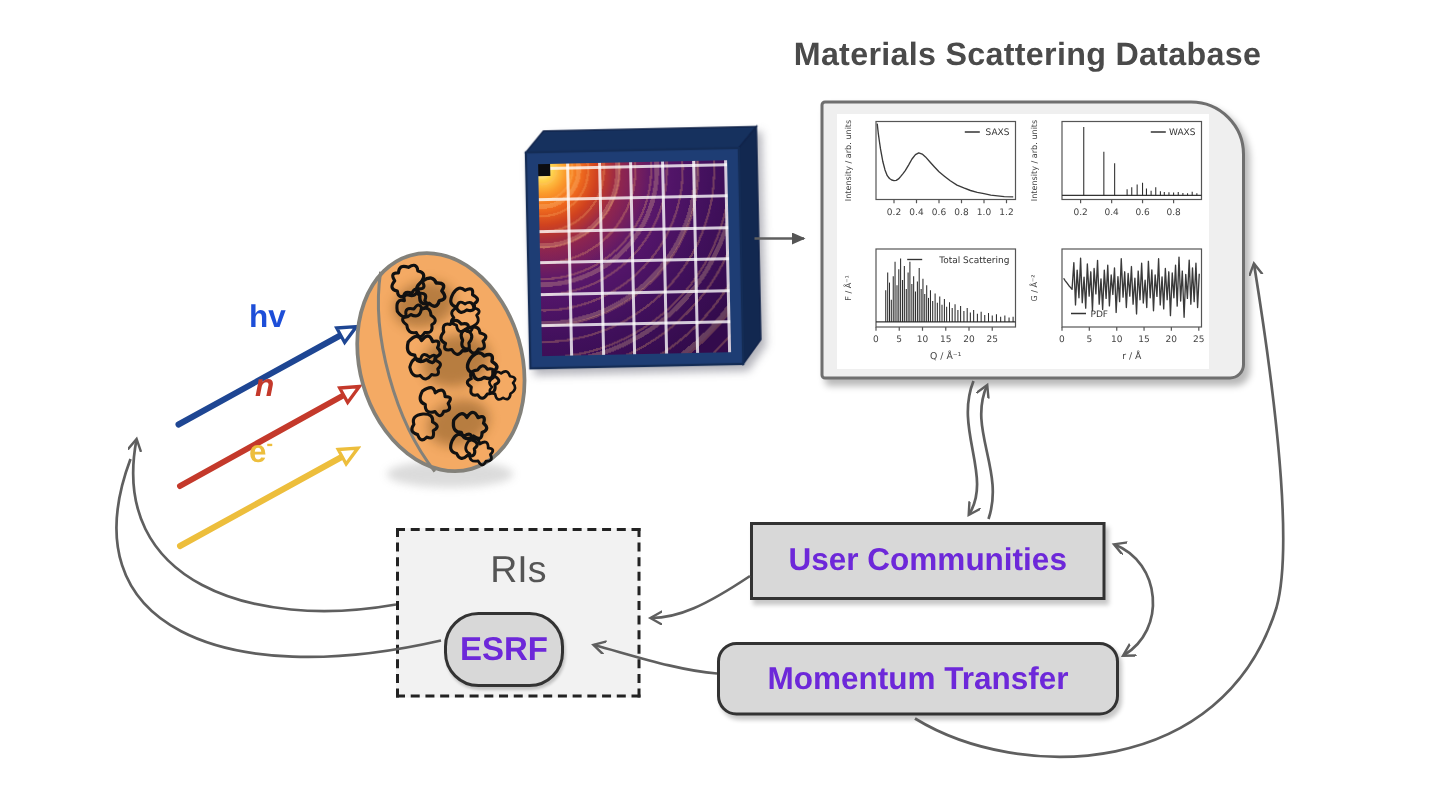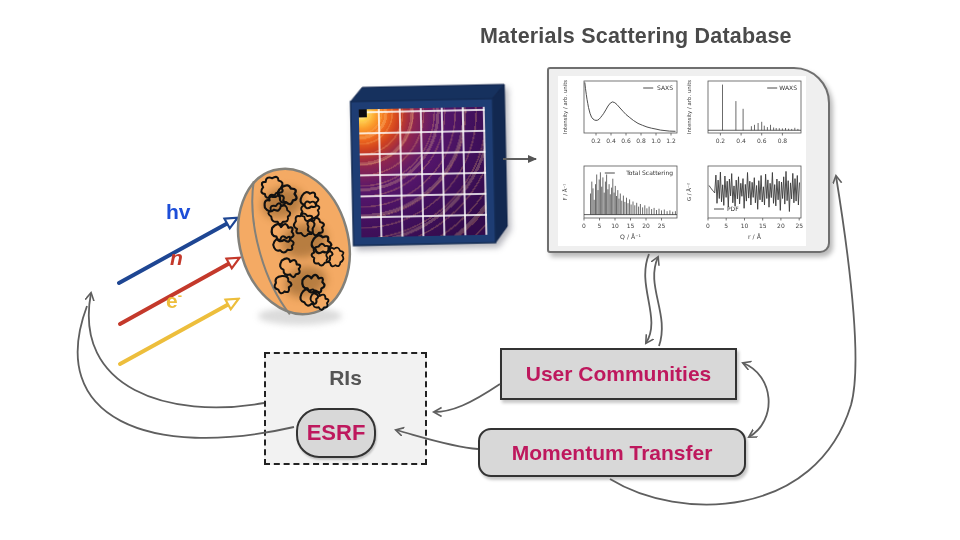--- a/index.html
+++ b/index.html
@@ -1,20 +1,20 @@
 <!DOCTYPE html>
 <html><head>
 <meta charset="utf-8">
 <style>
   html,body{margin:0;padding:0;background:#ffffff;}
   #stage{position:relative;width:960px;height:540px;background:#ffffff;overflow:hidden;
          font-family:"Liberation Sans",sans-serif;}
   .abs{position:absolute;}
   
-  #title{left:480px;top:24px;width:410px;text-align:left;font-size:21.5px;font-weight:bold;
+  #title{left:480px;top:24px;width:410px;text-align:center;font-size:21.5px;font-weight:bold;
          color:#4a4a4a;letter-spacing:.2px;}
   
   #overlay{left:0;top:0;width:960px;height:540px;z-index:3;pointer-events:none;}
   
   #detector{left:348px;top:84px;width:162px;height:170px;z-index:2;transform:rotate(-1.2deg);
             filter:drop-shadow(3px 4px 3px rgba(40,40,60,.35));}
   #det-image{left:12px;top:24px;width:126px;height:128px;
     background:
       repeating-linear-gradient(90deg, rgba(255,255,255,0) 0 19px, rgba(255,255,255,.78) 19px 21px),
       repeating-linear-gradient(0deg, rgba(255,255,255,0) 0 19px, rgba(255,255,255,.78) 19px 21px),
@@ -25,27 +25,27 @@
     background-color:#330b4c;}
   #det-beamstop{left:12px;top:24px;width:8px;height:8px;background:#0c0c10;}
   
   #panel{left:547px;top:67px;width:283px;height:186px;background:#efefef;border:2px solid #6f6f6f;
          border-radius:3px 36px 10px 3px;box-shadow:3px 4px 5px rgba(0,0,0,.28);z-index:2;box-sizing:border-box;}
   #plots{left:9px;top:7px;width:248px;height:170px;background:#ffffff;display:grid;
          grid-template-columns:124px 124px;grid-template-rows:85px 85px;}
   .plot{width:123px;height:85px;}
   
   .gbox{background:#d8d8d8;border:2.5px solid #333333;box-sizing:border-box;display:flex;
-        align-items:center;justify-content:center;font-weight:bold;color:#be185d;
+        align-items:center;justify-content:center;font-weight:bold;color:#6d28d9;
         box-shadow:2px 3px 3px rgba(0,0,0,.22);z-index:2;}
   #uc-box{left:500px;top:348px;width:237px;height:52px;font-size:21px;}
   #mt-box{left:478px;top:428px;width:268px;height:49px;font-size:21px;border-radius:13px;}
   #ris-box{left:264px;top:352px;width:163px;height:113px;background:#f2f2f2;
            border:2.5px dashed #222222;box-sizing:border-box;z-index:2;}
-  #ris-label{left:0;top:12px;width:100%;text-align:center;font-size:21px;font-weight:bold;color:#555555;}
+  #ris-label{left:0;top:12px;width:100%;text-align:center;font-size:25px;font-weight:normal;color:#555555;}
   #esrf-box{left:30px;top:54px;width:80px;height:50px;font-size:22px;box-shadow:1px 2px 2px rgba(0,0,0,.2);border-radius:23px;}
   
   .beam-label{z-index:4;font-weight:bold;font-size:21px;}
   #lbl-hv{left:166px;top:200px;color:#1d4ed8;}
   #lbl-n{left:170px;top:246px;color:#c4392b;font-style:italic;}
   #lbl-e{left:166px;top:288px;color:#edbe3c;}
   #lbl-e sup{font-size:13px;}
 </style>
 </head>
 <body>

